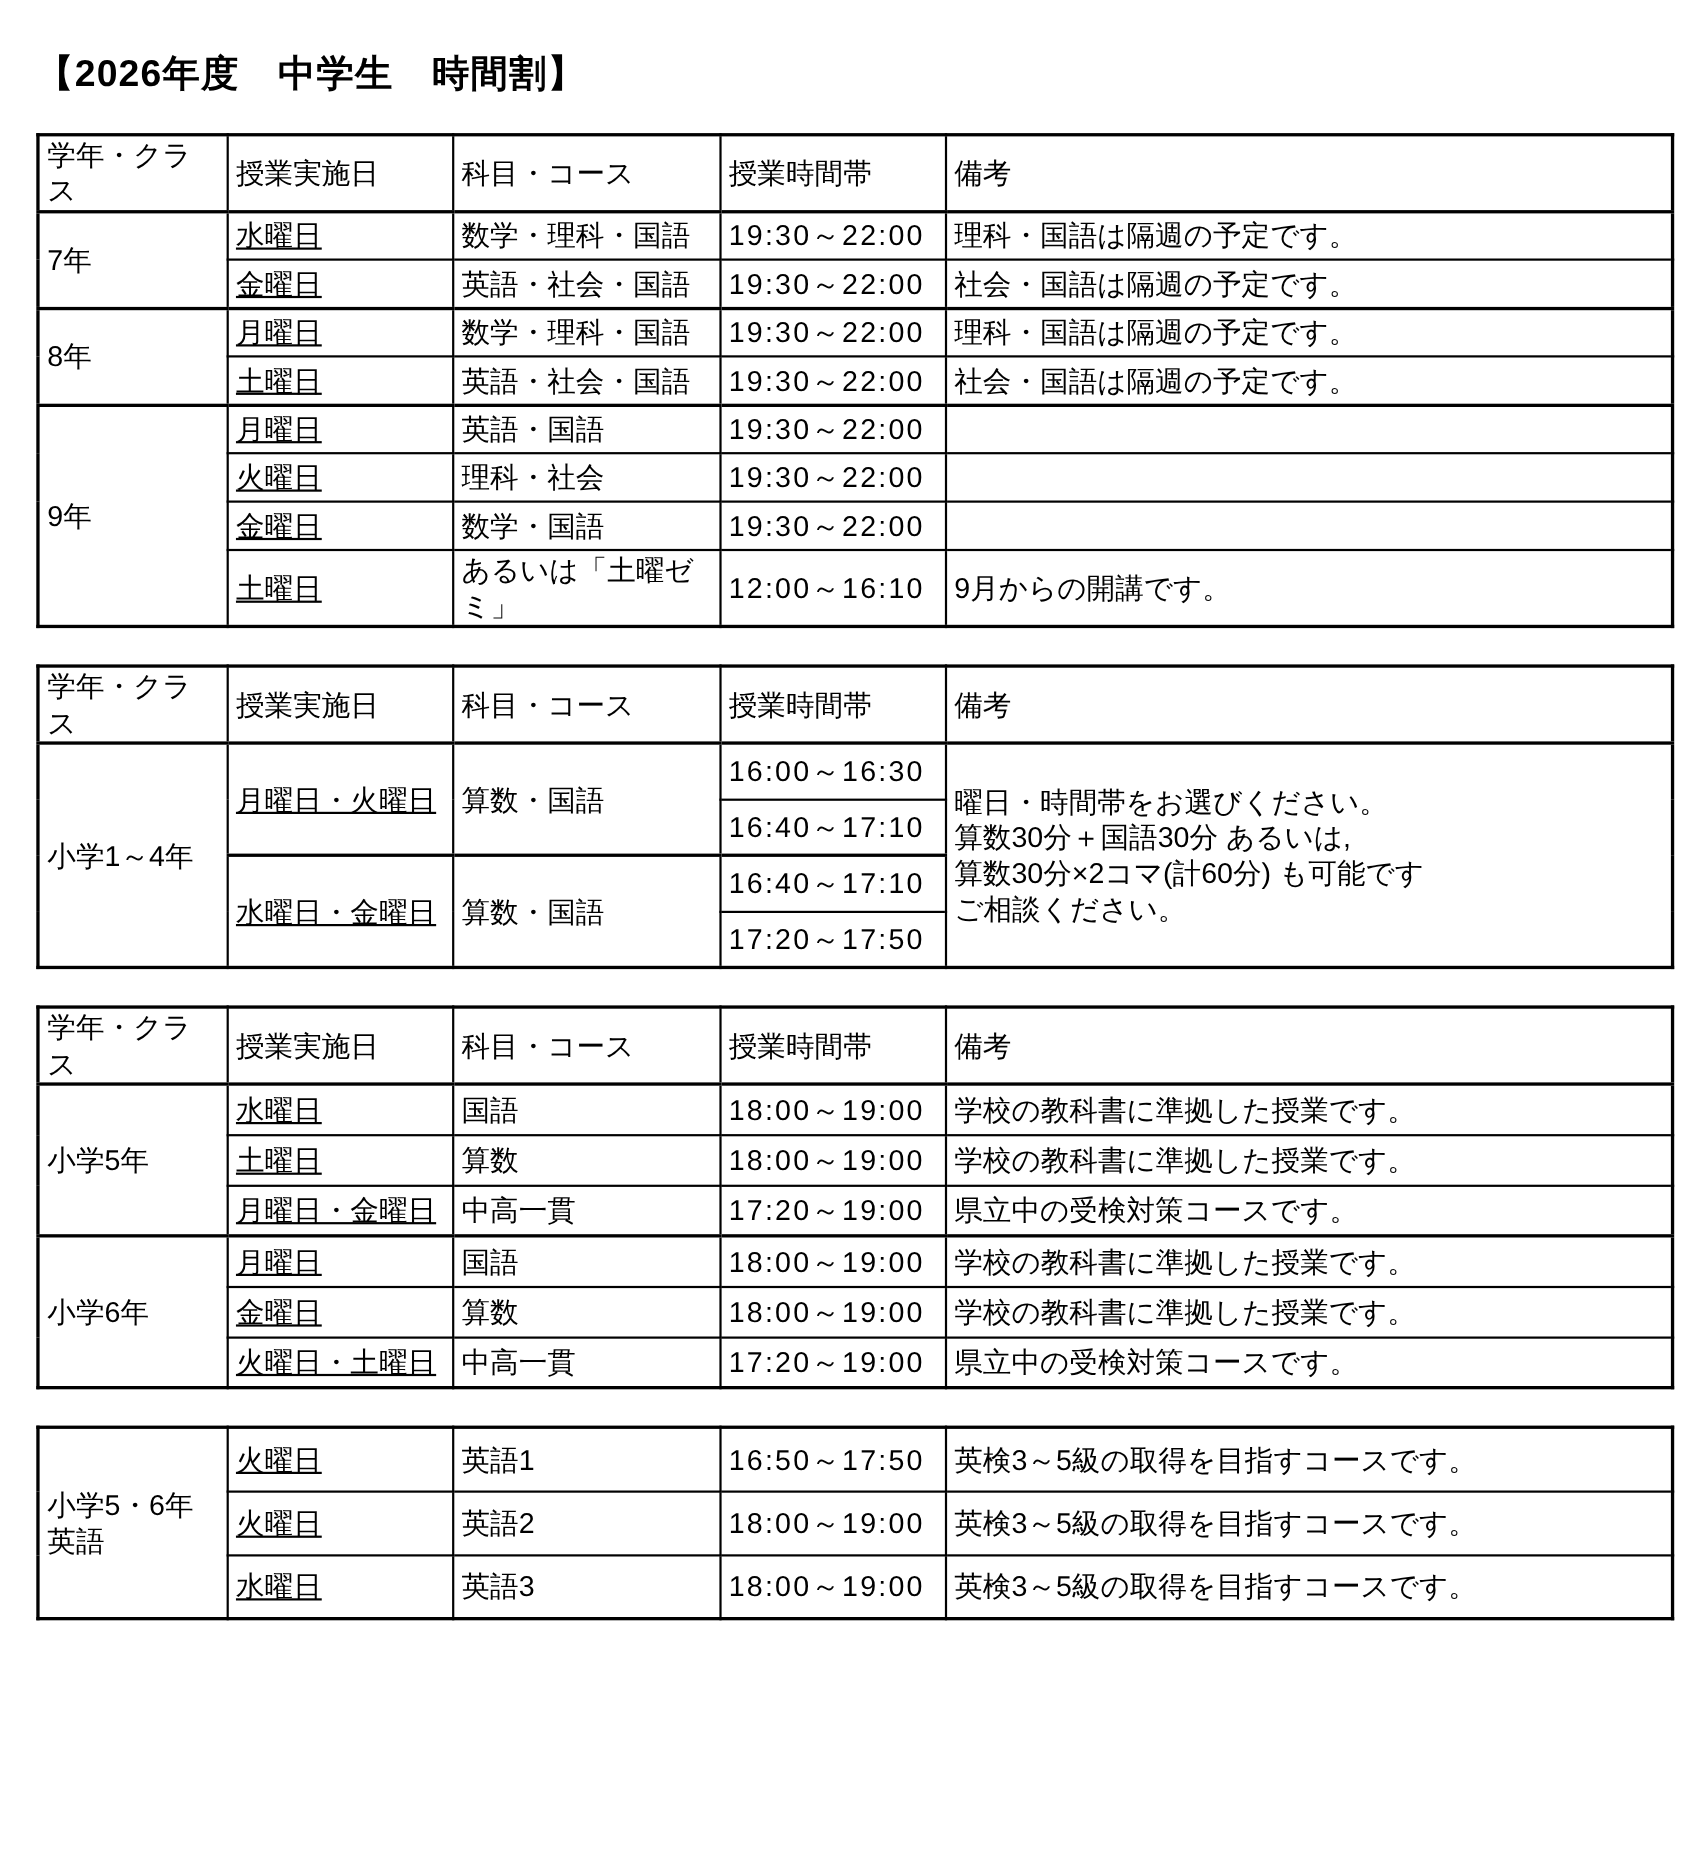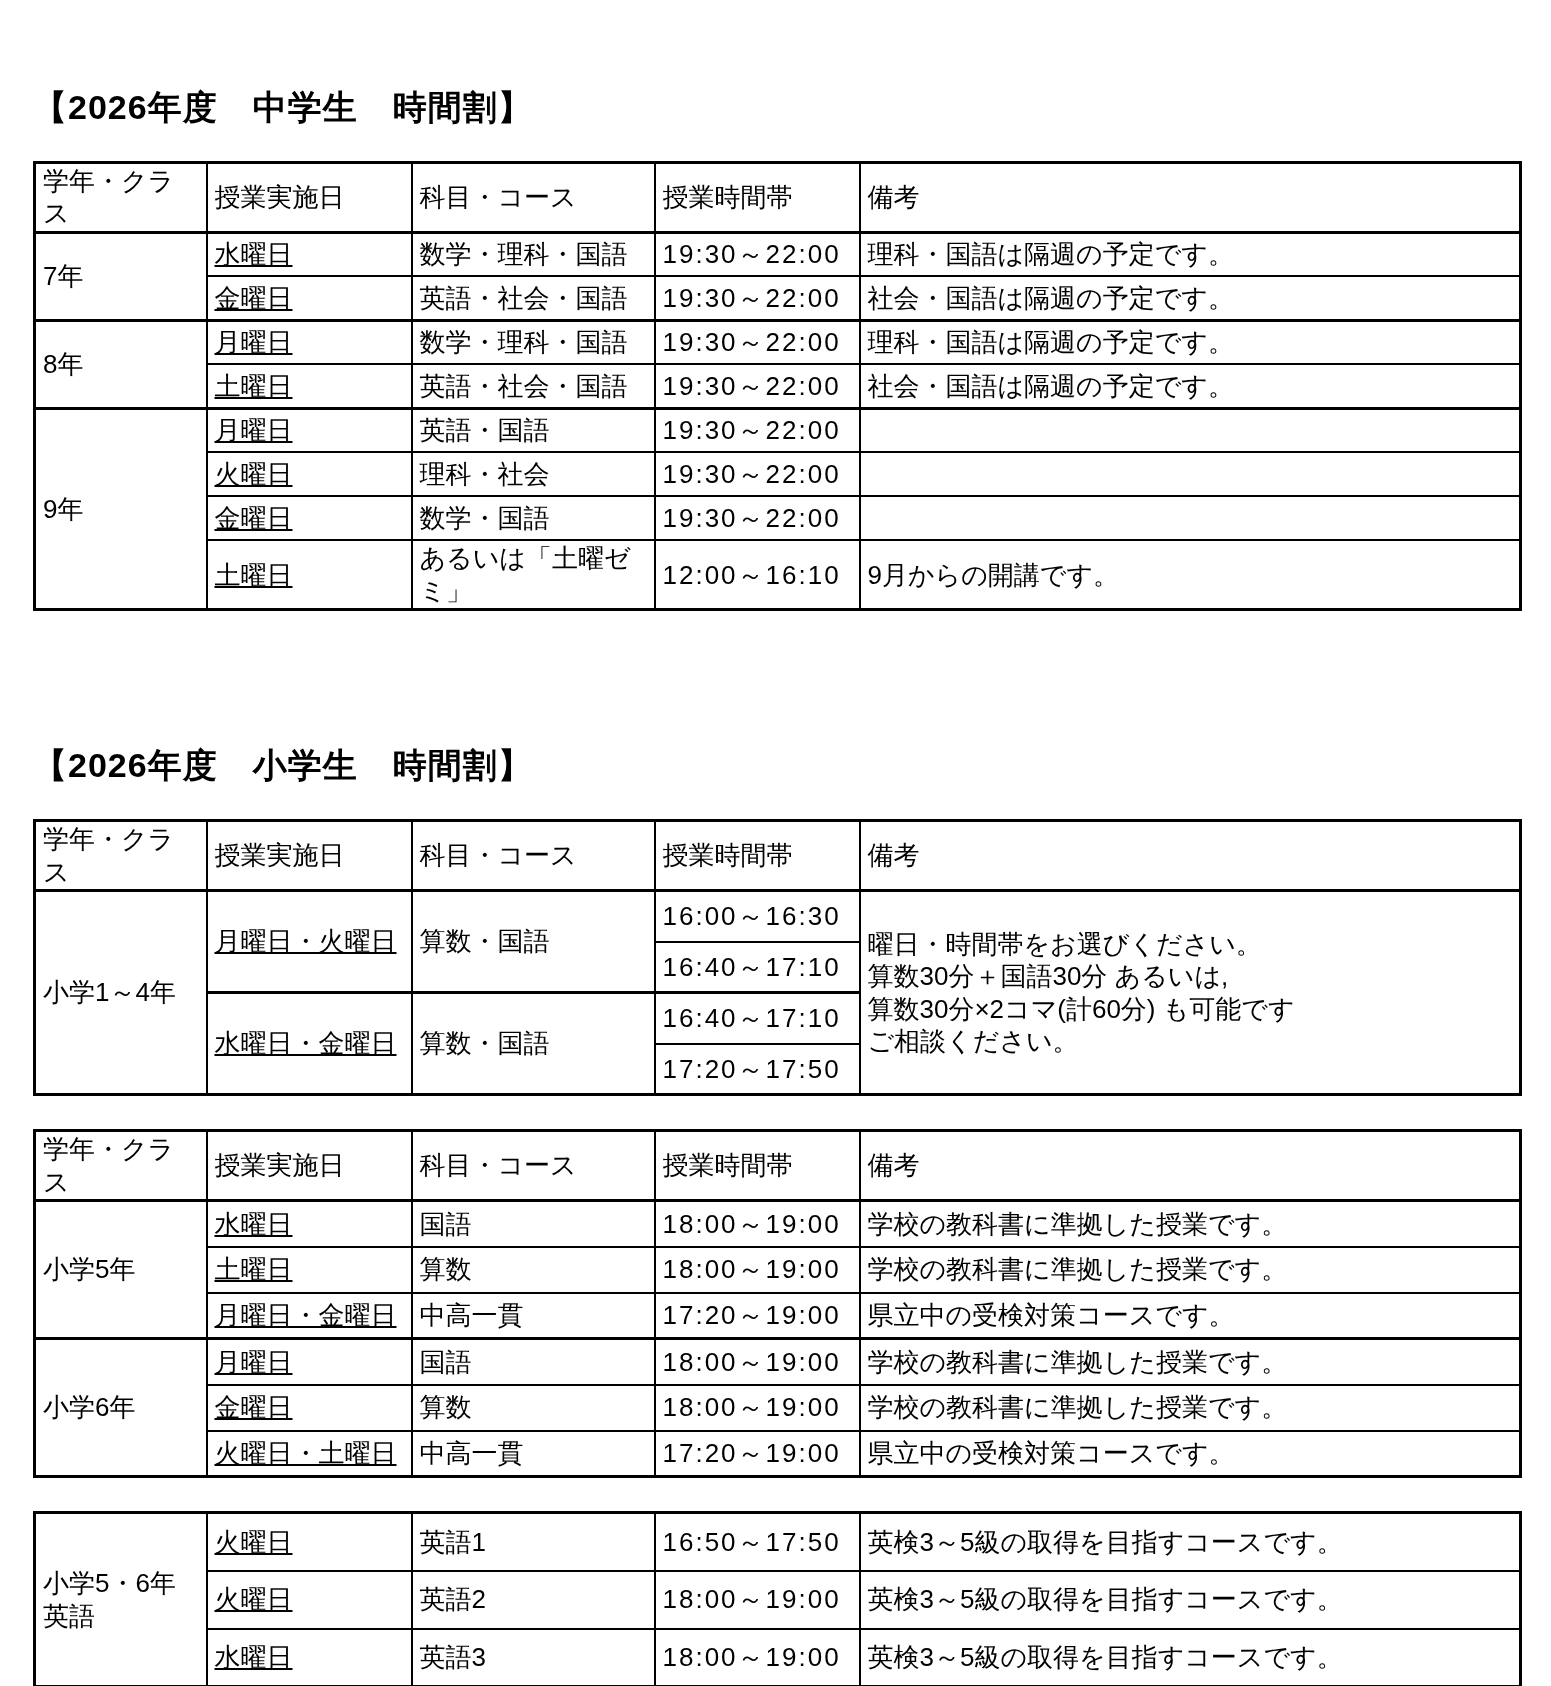--- a/index.html
+++ b/index.html
@@ -9,21 +9,20 @@
     font-family: "Liberation Sans", sans-serif;
   }
   body { width: 1551px; min-height: 1686px; }
   .page { padding: 47px 30px 40px 33px; }
 
   .doc-title {
     font-size: 34px;
     font-weight: bold;
     letter-spacing: 1px;
     line-height: 1.2;
-    margin-top: 40px;
   }
   .doc-title.second { margin-top: 134px; }
 
   table.tt {
     border-collapse: collapse;
     table-layout: fixed;
     width: 1486px;
     border: 3px solid #000;
     margin-top: 33px;
   }
@@ -127,21 +126,20 @@
       </tr>
       <tr>
         <td class="c-day">土曜日</td>
         <td class="c-sub">あるいは「土曜ゼミ」</td>
         <td class="c-time">12:00～16:10</td>
         <td class="c-note">9月からの開講です。</td>
       </tr>
     </tbody>
   </table>
 
-  <div class="doc-title second">【2026年度　小学生　時間割】</div>
 
   <table class="tt t2">
     <colgroup>
       <col style="width:172px">
         <col style="width:205px">
         <col style="width:243px">
         <col style="width:205px">
         <col style="width:661px">
     </colgroup>
     <tbody>

